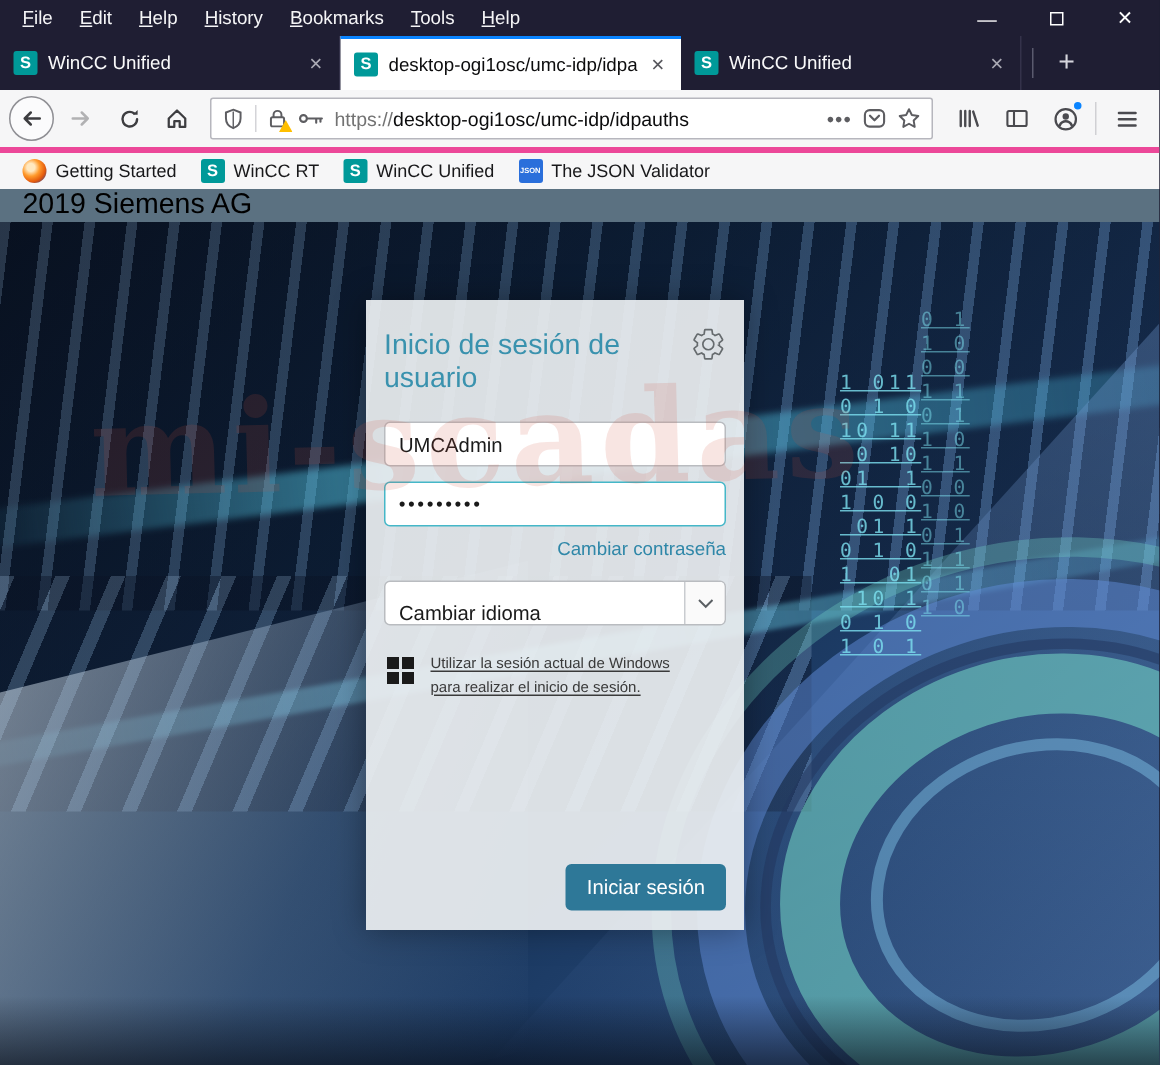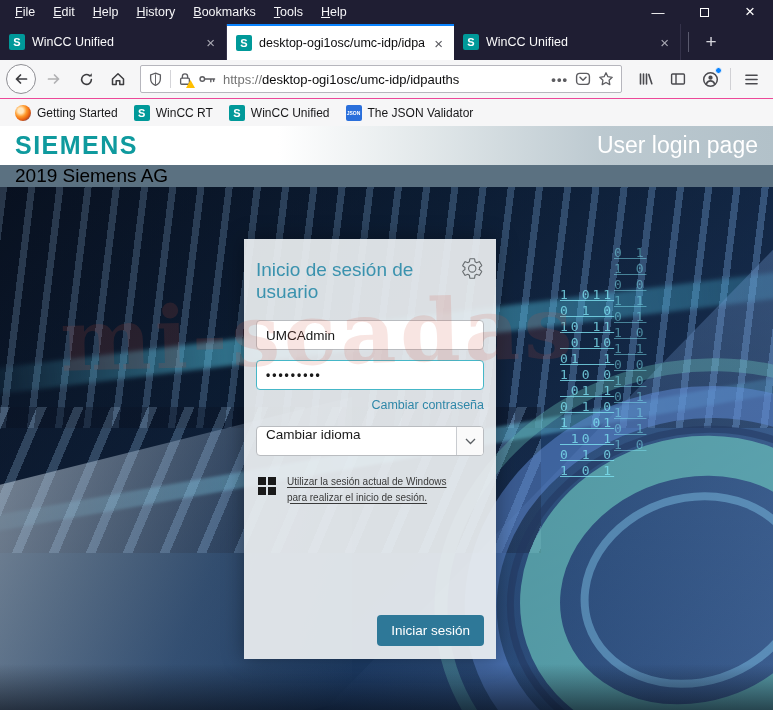--- a/index.html
+++ b/index.html
@@ -33,21 +33,21 @@
   .lock-wrap { position:relative; display:flex; }
   .warn-tri { position:absolute; right:-3px; bottom:-2px; width:9px; height:8px; background:#ffbf00; clip-path:polygon(50% 0,100% 100%,0 100%); }
   .url-text { flex:1; font-size:13px; color:#0c0c0d; white-space:nowrap; overflow:hidden; min-width:0;
               -webkit-mask-image:linear-gradient(90deg,#000 82%,transparent 98%); mask-image:linear-gradient(90deg,#000 82%,transparent 98%); }
   .url-proto { color:#737373; }
   .dots { color:#5d5d61; font-size:13px; font-weight:bold; letter-spacing:1px; }
   .acct-wrap { position:relative; }
   .acct-badge { position:absolute; top:3px; right:4px; width:7px; height:7px; background:#0a84ff; border-radius:50%; border:1px solid #f6f6f7; }
   .tb-sep { width:1px; height:22px; background:#d0d0d4; margin:0 4px; }
 
-  .bookmarksbar { height:28px; background:#f6f6f7; display:flex; align-items:center; font-size:12px; color:#18181a; padding-left:8px; gap:2px; border-top:1px solid #ec4899; flex:0 0 auto; }
+  .bookmarksbar { height:28px; background:#f6f6f7; display:flex; align-items:center; font-size:12px; color:#18181a; padding-left:8px; gap:2px; border-top:4px solid #ec4899; flex:0 0 auto; }
   .bm { display:flex; align-items:center; gap:6px; padding:3px 7px; }
   .ff-icon { width:16px; height:16px; border-radius:50%; background:radial-gradient(circle at 35% 35%,#ffe8c0 0 18%,#ff9b2d 40%,#e55b0c 65%,#2b3a8f 92%); }
   .json-icon { width:16px; height:16px; background:#2a6fdb; color:#fff; font-size:5px; font-weight:bold; display:flex; align-items:center; justify-content:center; border-radius:2px; }
 
   
   .site-header { height:39px; background:linear-gradient(90deg,#ffffff 0%,#ffffff 36%,#e2e8ea 55%,#bcc9d0 78%,#b2c1c9 100%); display:flex; align-items:center; justify-content:space-between; padding:0 15px; flex:0 0 auto; }
   .brand { color:#0f9a9e; font-weight:bold; font-size:25px; letter-spacing:1.5px; }
   .page-title { color:#ffffff; font-size:23px; font-weight:300; }
   .site-subheader { height:22px; background:#5b7181; color:#000000; font-size:19px; display:flex; align-items:center; padding:0 15px; flex:0 0 auto; }
 
@@ -67,21 +67,21 @@
   .bottom-shade { position:absolute; left:0; bottom:0; width:100%; height:46px; background:linear-gradient(rgba(4,8,16,0),rgba(4,8,16,.6)); }
 
   
   .login-card { position:absolute; left:244px; top:52px; width:252px; height:420px; background:rgba(237,240,242,0.92); box-shadow:0 0 20px rgba(0,0,0,0.35); padding:16px 12px; z-index:3; }
   .card-title-row { display:flex; justify-content:space-between; align-items:flex-start; }
   .card-title { color:#3a92ae; font-size:19px; font-weight:400; padding-top:4px; }
   .field { width:100%; height:30px; border:1px solid #b9bcc0; border-radius:4px; font-size:13.5px; padding:0 9px; color:#1a1a1a; background:#fff; font-family:"Liberation Sans",sans-serif; outline:none; }
   .username { margin-top:17px; }
   .password { margin-top:10px; border:1px solid #45b7c8; letter-spacing:2px; font-size:12px; font-weight:bold; }
   .change-pass { display:block; text-align:right; color:#2f87a8; font-size:12.5px; margin-top:8px; text-decoration:none; }
-  .lang-select { margin-top:14px; height:30px; border:1px solid #b9bcc0; border-radius:4px; background:#fff; display:flex; align-items:flex-start; justify-content:space-between; font-size:13.5px; color:#1a1a1a; overflow:hidden; }
+  .lang-select { margin-top:14px; height:30px; border:1px solid #b9bcc0; border-radius:4px; background:#fff; display:flex; align-items:flex-end; justify-content:space-between; font-size:13.5px; color:#1a1a1a; overflow:hidden; }
   .lang-label { padding-left:9px; }
   .lang-chevron { width:27px; height:100%; border-left:1px solid #c9ccd0; background:#fafafa; display:flex; align-items:center; justify-content:center; }
   .win-login { display:flex; gap:11px; margin-top:18px; align-items:flex-start; padding:0 2px; }
   .win-logo { flex:0 0 18px; width:18px; height:18px; display:grid; grid-template-columns:1fr 1fr; grid-template-rows:1fr 1fr; gap:2px; margin-top:3px; }
   .win-logo span { background:#1a1a1a; }
   .win-link { color:#3a3a3a; font-size:10px; line-height:1.55; text-decoration:underline; text-underline-offset:2px; }
   .submit { position:absolute; right:12px; bottom:13px; background:#2e7898; color:#fff; border:none; border-radius:4px; font-size:13.5px; padding:8px 14px; font-family:"Liberation Sans",sans-serif; }
 </style>
 </head>
 <body>
@@ -219,24 +219,20 @@
     <div class="bm">
       <span class="favicon">S</span>
       <span>WinCC Unified</span>
     </div>
     <div class="bm">
       <span class="json-icon">JSON</span>
       <span>The JSON Validator</span>
     </div>
   </div>
 
-  <div class="site-header">
-    <span class="brand">SIEMENS</span>
-    <span class="page-title">User login page</span>
-  </div>
   <div class="site-subheader">
     <span>2019 Siemens AG</span>
   </div>
 
   <div class="hero">
     <div class="bg-roof"></div>
     <div class="bg-roof2"></div>
     <div class="beam1"></div>
     <div class="beam2"></div>
     <div class="bg-plane"></div>

